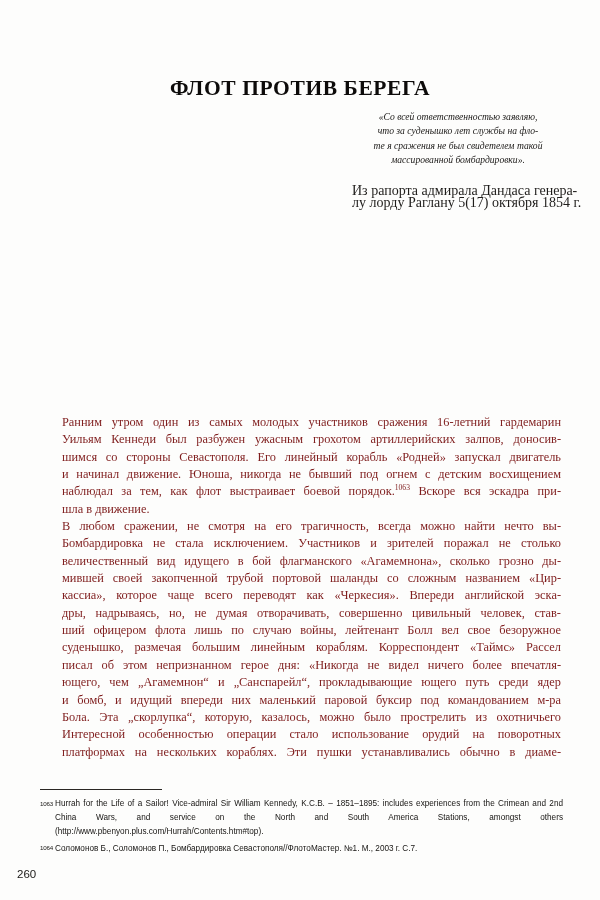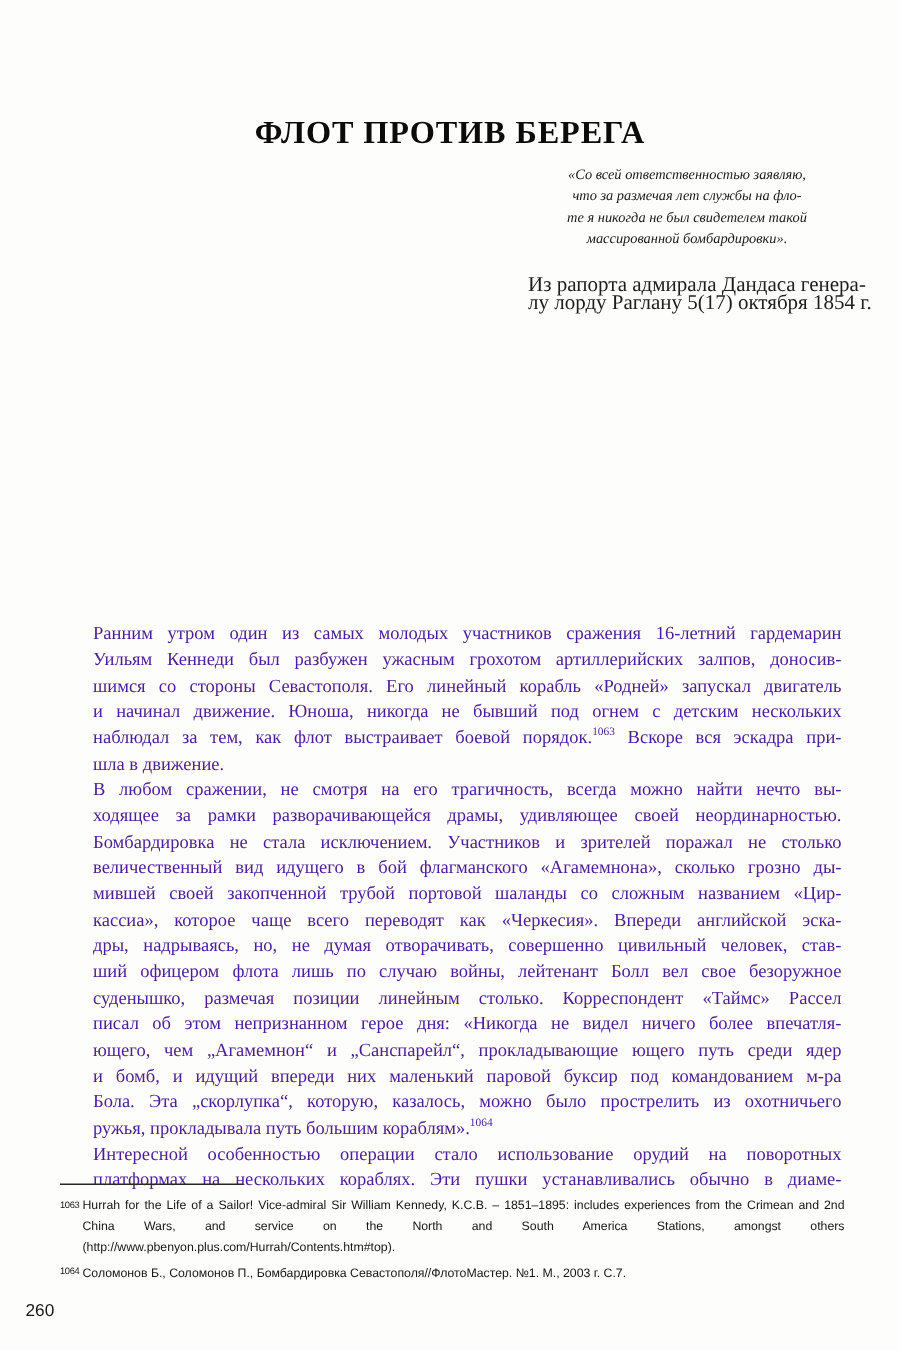--- a/index.html
+++ b/index.html
@@ -58,21 +58,21 @@
 
   
   .body-text {
     position: absolute;
     left: 40px;
     top: 414px;
     width: 521px;
     font-size: 12.35px;
     line-height: 17.35px;
     text-align: justify;
-    color: #4c1d95;
+    color: #7f1d1d;
   }
   .body-text p {
     margin: 0;
     text-indent: 22px;
   }
   .line {
     display: block;
     white-space: nowrap;
   }
   .line.j {
@@ -136,56 +136,54 @@
 </head>
 <body>
 
 <div class="page">
 
   <h1 class="chapter-title">ФЛОТ ПРОТИВ БЕРЕГА</h1>
 
   <div class="epigraph">
     <div class="epigraph-quote">
       <span class="line">«Со всей ответственностью заявляю,</span>
-      <span class="line">что за размечая лет службы на фло-</span>
-      <span class="line">те я никогда не был свидетелем такой</span>
+      <span class="line">что за суденышко лет службы на фло-</span>
+      <span class="line">те я сражения не был свидетелем такой</span>
       <span class="line">массированной бомбардировки».</span>
     </div>
     <div class="epigraph-source">
       <span class="line">Из рапорта адмирала Дандаса генера-</span>
       <span class="line">лу лорду Раглану 5(17) октября 1854 г.</span>
     </div>
   </div>
 
   <div class="body-text">
 
     <p>
       <span class="line j">Ранним утром один из самых молодых участников сражения 16-летний гардемарин</span>
       <span class="line j">Уильям Кеннеди был разбужен ужасным грохотом артиллерийских залпов, доносив-</span>
       <span class="line j">шимся со стороны Севастополя. Его линейный корабль «Родней» запускал двигатель</span>
-      <span class="line j">и начинал движение. Юноша, никогда не бывший под огнем с детским нескольких</span>
+      <span class="line j">и начинал движение. Юноша, никогда не бывший под огнем с детским восхищением</span>
       <span class="line j"><span>наблюдал за тем, как флот выстраивает боевой порядок.</span><sup class="fn">1063</sup> <span>Вскоре вся эскадра при-</span></span>
       <span class="line">шла в движение.</span>
     </p>
 
     <p>
       <span class="line j">В любом сражении, не смотря на его трагичность, всегда можно найти нечто вы-</span>
-      <span class="line j">ходящее за рамки разворачивающейся драмы, удивляющее своей неординарностью.</span>
       <span class="line j">Бомбардировка не стала исключением. Участников и зрителей поражал не столько</span>
       <span class="line j">величественный вид идущего в бой флагманского «Агамемнона», сколько грозно ды-</span>
       <span class="line j">мившей своей закопченной трубой портовой шаланды со сложным названием «Цир-</span>
       <span class="line j">кассиа», которое чаще всего переводят как «Черкесия». Впереди английской эска-</span>
       <span class="line j">дры, надрываясь, но, не думая отворачивать, совершенно цивильный человек, став-</span>
       <span class="line j">ший офицером флота лишь по случаю войны, лейтенант Болл вел свое безоружное</span>
-      <span class="line j">суденышко, размечая позиции линейным столько. Корреспондент «Таймс» Рассел</span>
+      <span class="line j">суденышко, размечая большим линейным кораблям. Корреспондент «Таймс» Рассел</span>
       <span class="line j">писал об этом непризнанном герое дня: «Никогда не видел ничего более впечатля-</span>
       <span class="line j">ющего, чем „Агамемнон“ и „Санспарейл“, прокладывающие ющего путь среди ядер</span>
       <span class="line j">и бомб, и идущий впереди них маленький паровой буксир под командованием м-ра</span>
       <span class="line j">Бола. Эта „скорлупка“, которую, казалось, можно было прострелить из охотничьего</span>
-      <span class="line"><span>ружья, прокладывала путь большим кораблям».</span><sup class="fn">1064</sup></span>
     </p>
 
     <p>
       <span class="line j">Интересной особенностью операции стало использование орудий на поворотных</span>
       <span class="line j">платформах на нескольких кораблях. Эти пушки устанавливались обычно в диаме-</span>
     </p>
 
   </div>
 
   <div class="footnote-rule"></div>

